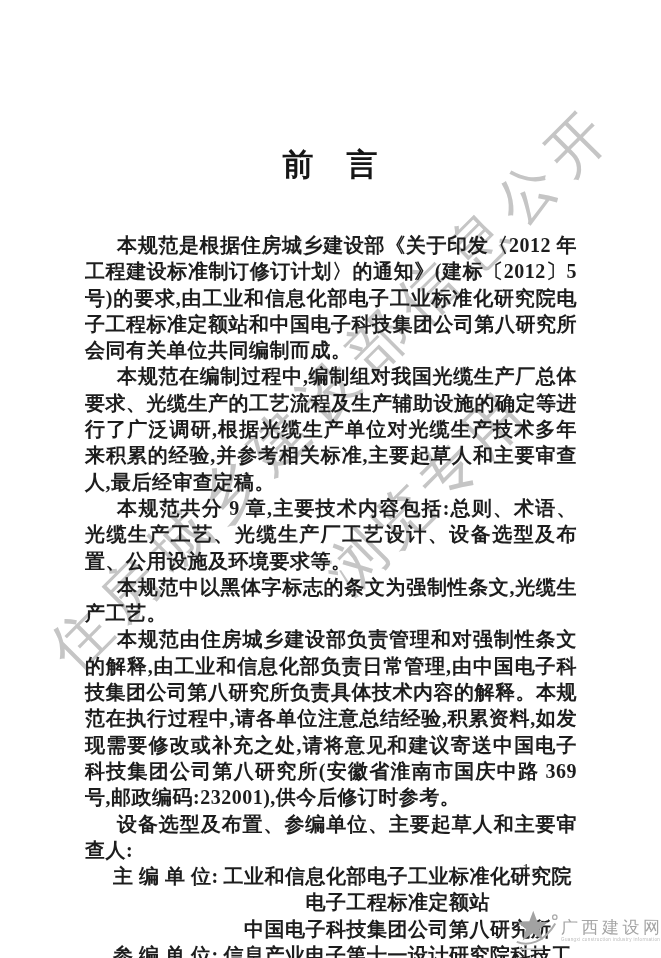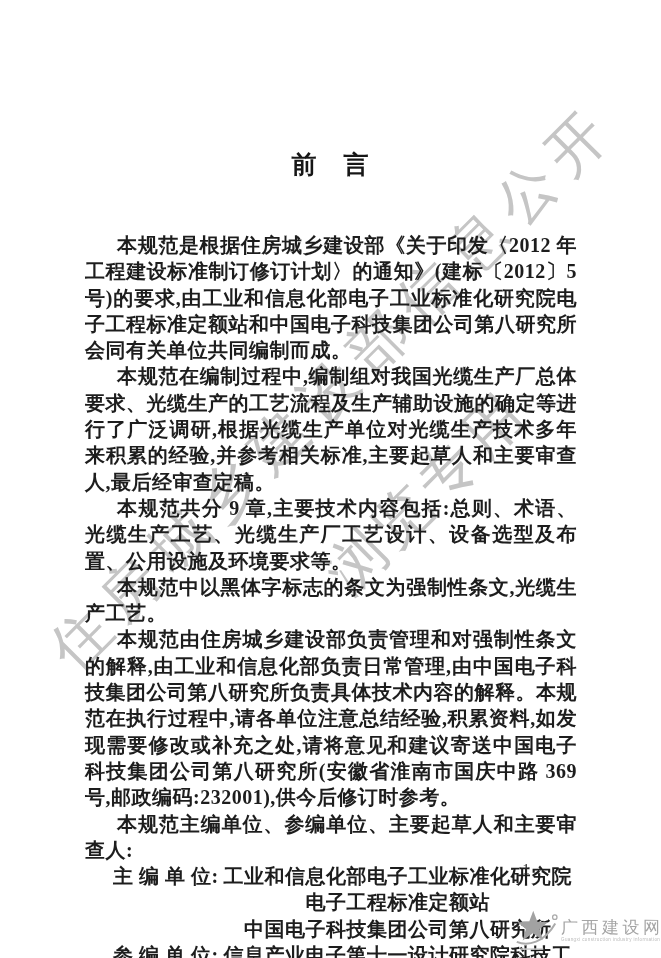--- a/index.html
+++ b/index.html
@@ -22,21 +22,21 @@
     pointer-events:none;
     user-select:none;
   }
   .wm1{left:333px;top:388px;font-size:58px;letter-spacing:12px;}
   .wm2{left:427px;top:492px;font-size:58px;letter-spacing:6px;}
   
   .title{
     position:absolute;left:0;top:146px;width:100%;
     margin:0;text-align:center;
     font-family:"Liberation Sans","DejaVu Sans",sans-serif;
-    font-weight:700;font-size:25px;line-height:37px;
+    font-weight:700;font-size:31px;line-height:37px;
     color:#161616;letter-spacing:1px;
     z-index:2;
   }
   
   .body{
     position:absolute;left:85px;top:232px;width:492px;
     font-size:20px;line-height:26.3px;color:#1d1d1d;
     text-align:justify;letter-spacing:.5px;
     z-index:2;
   }
@@ -78,21 +78,21 @@
 
   <h1 class="title">前　言</h1>
 
   <div class="body">
     <div>
         <p class="para">本规范是根据住房城乡建设部《关于印发〈2012 年工程建设标准制订修订计划〉的通知》(建标〔2012〕5 号)的要求,由工业和信息化部电子工业标准化研究院电子工程标准定额站和中国电子科技集团公司第八研究所会同有关单位共同编制而成。</p>
         <p class="para">本规范在编制过程中,编制组对我国光缆生产厂总体要求、光缆生产的工艺流程及生产辅助设施的确定等进行了广泛调研,根据光缆生产单位对光缆生产技术多年来积累的经验,并参考相关标准,主要起草人和主要审查人,最后经审查定稿。</p>
         <p class="para">本规范共分 9 章,主要技术内容包括:总则、术语、光缆生产工艺、光缆生产厂工艺设计、设备选型及布置、公用设施及环境要求等。</p>
         <p class="para">本规范中以黑体字标志的条文为强制性条文,光缆生产工艺。</p>
         <p class="para">本规范由住房城乡建设部负责管理和对强制性条文的解释,由工业和信息化部负责日常管理,由中国电子科技集团公司第八研究所负责具体技术内容的解释。本规范在执行过程中,请各单位注意总结经验,积累资料,如发现需要修改或补充之处,请将意见和建议寄送中国电子科技集团公司第八研究所(安徽省淮南市国庆中路 369 号,邮政编码:232001),供今后修订时参考。</p>
-        <p class="para">本规范主编单位、参编单位、主要起草人和主要审查人:</p>
+        <p class="para">设备选型及布置、参编单位、主要起草人和主要审查人:</p>
       </div>
     <div>
         <div class="unit">
         <span class="unit-label">主 编 单 位:</span>
         <span class="unit-entries">工业和信息化部电子工业标准化研究院电子工程标准定额站
 中国电子科技集团公司第八研究所</span>
       </div>
         <div class="unit">
         <span class="unit-label">参 编 单 位:</span>
         <span class="unit-entries">信息产业电子第十一设计研究院科技工程股份有限公司</span>

